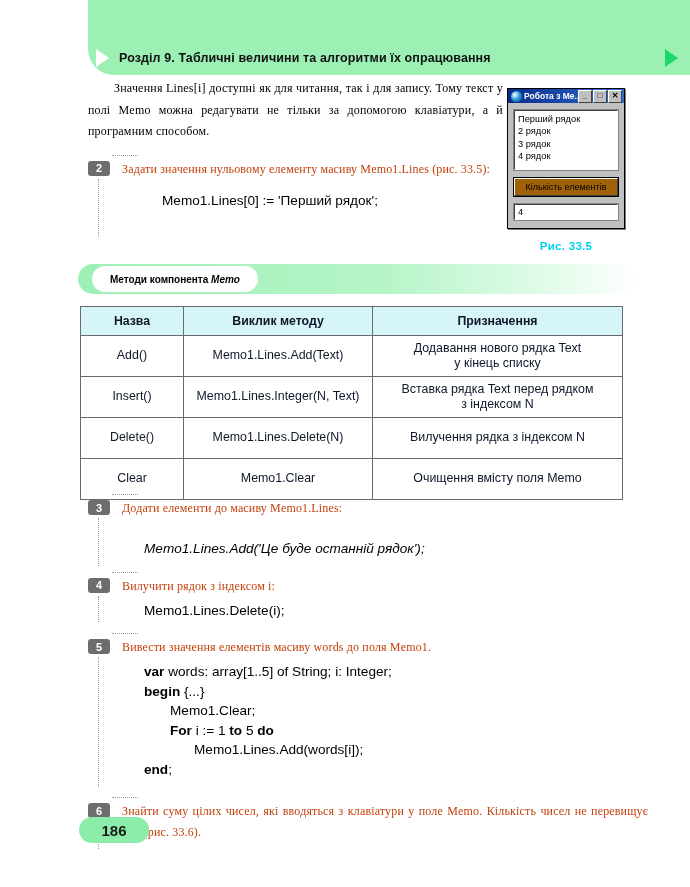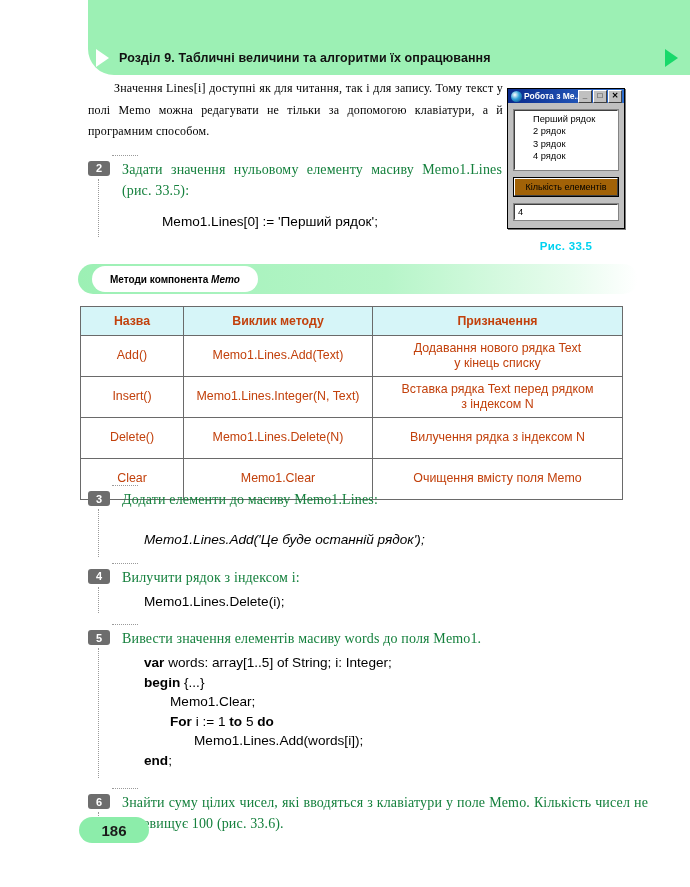--- a/index.html
+++ b/index.html
@@ -111,25 +111,26 @@
     border-left: 1px dotted #9a9a9a;
   }
   .guide-top {
     position: absolute;
     left: 24px;
     top: -4px;
     width: 26px;
     border-top: 1px dotted #9a9a9a;
   }
   .item-text {
-    font-size: 14px;
+    font-size: 12px;
     line-height: 21px;
-    color: #15803d;
+    color: #c2410c;
     text-align: justify;
     letter-spacing: 0.15px;
+    margin-top: 9px;
   }
   .item-text.narrow { width: 380px; }
 
   
   .code {
     font-family: "Liberation Sans", sans-serif;
     font-size: 13.6px;
     line-height: 19.5px;
     color: #000000;
     white-space: pre;
@@ -212,21 +213,21 @@
     padding: 7px 6px 8px 6px;
   }
   .memo-box {
     background: #ffffff;
     border-top: 1px solid #404040;
     border-left: 1px solid #404040;
     border-right: 1px solid #ffffff;
     border-bottom: 1px solid #ffffff;
     outline: 1px solid #848484;
     height: 54px;
-    padding: 2px 18px;
+    padding: 2px 3px;
     overflow: hidden;
   }
   .memo-line {
     font-family: "Liberation Sans", sans-serif;
     font-size: 9.3px;
     line-height: 12.4px;
     color: #000000;
     white-space: nowrap;
   }
   .win-button {
@@ -315,21 +316,21 @@
     top: 306px;
     width: 543px;
     border-collapse: collapse;
     font-family: "Liberation Sans", sans-serif;
     table-layout: fixed;
   }
   .tbl td, .tbl th {
     border: 1px solid #6a6a6a;
     text-align: center;
     vertical-align: middle;
-    color: #c2410c;
+    color: #0f172a;
     padding: 3px 4px;
   }
   .tbl th {
     background: #d6f5f8;
     font-size: 12.3px;
     font-weight: bold;
     height: 22px;
   }
   .tbl td {
     font-size: 12.4px;

